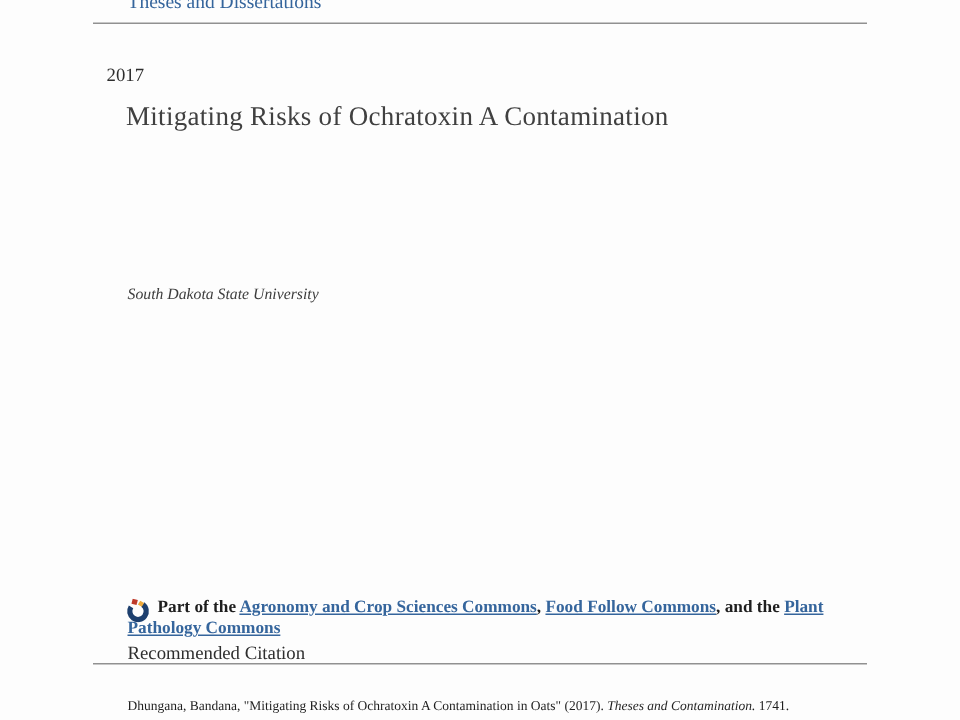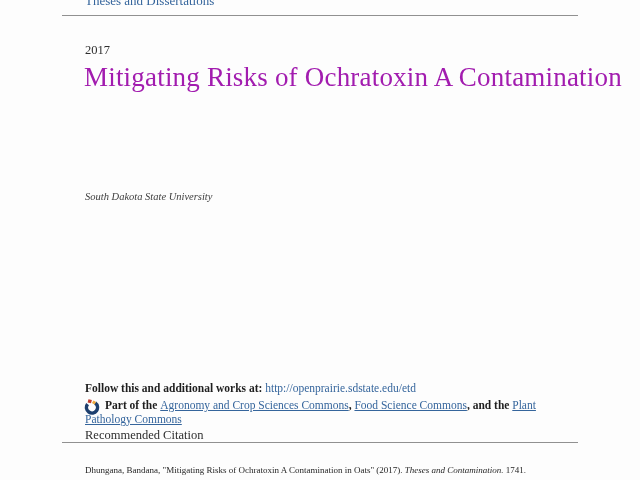--- a/index.html
+++ b/index.html
@@ -25,35 +25,35 @@
     left: 85px;
     top: -7px;
     font-size: 13px;
     line-height: 15px;
     color: #35659c;
     text-decoration: none;
     cursor: pointer;
   }
   .year {
     position: absolute;
-    left: 85px;
+    left: 71px;
     top: 43px;
     font-size: 12.5px;
     color: #2e2e2e;
   }
   .title {
     position: absolute;
     left: 84px;
     top: 64px;
     margin: 0;
     font-weight: 400;
-    font-size: 27px;
+    font-size: 18px;
     line-height: 26px;
     letter-spacing: 0.2px;
-    color: #a21caf;
+    color: #404040;
   }
   .title-line { display: block; }
   .author {
     position: absolute;
     left: 85px;
     top: 131px;
     font-size: 13px;
     color: #3d3d3d;
   }
   .affiliation {
@@ -94,21 +94,21 @@
     left: 85px;
     top: 398px;
     width: 468px;
     margin: 0;
     font-size: 11.5px;
     line-height: 14px;
     font-weight: 700;
     color: #1e1e1e;
     text-indent: 20px;
   }
-  .partof .link { font-weight: 400; margin-top: 29px; }
+  .partof .link { font-weight: 700; margin-top: 29px; }
   .rec-heading {
     position: absolute;
     left: 85px;
     top: 428px;
     font-size: 12.5px;
     color: #2e2e2e;
   }
   .citation {
     position: absolute;
     left: 85px;
@@ -131,34 +131,31 @@
 
   <div class="year">2017</div>
 
   <h1 class="title">
     <span class="title-line">Mitigating Risks of Ochratoxin A Contamination</span>
   </h1>
 
 
   <div class="affiliation">South Dakota State University</div>
 
-  <div class="follow">
-    <span>Follow this and additional works at: </span><a class="link">http://openprairie.sdstate.edu/etd</a>
-  </div>
 
   <span class="logo">
     <svg viewBox="0 0 32 32" width="16" height="16">
       <circle cx="16" cy="17" r="11" fill="none" stroke="#1d3f6e" stroke-width="7" stroke-dasharray="51 18" transform="rotate(-55 16 17)"></circle>
       <rect x="8" y="1" width="7" height="7" fill="#bf3b2b" transform="rotate(14 11.5 4.5)"></rect>
       <rect x="17" y="4" width="6" height="6" fill="#eda93c" transform="rotate(32 20 7)"></rect>
     </svg>
   </span>
 
   <p class="partof">
-    <span>Part of the </span><a class="link u">Agronomy and Crop Sciences Commons</a><span>, </span><a class="link u">Food Science Commons</a><span>, and the </span><a class="link u">Plant Pathology Commons</a>
+    <span>Part of the </span><a class="link u">Agronomy and Crop Sciences Commons</a><span>, </span><a class="link u">Food Follow Commons</a><span>, and the </span><a class="link u">Plant Pathology Commons</a>
   </p>
 
   <div class="rule rule-bottom"></div>
 
   <div class="rec-heading">Recommended Citation</div>
 
   <p class="citation">
     <span>Dhungana, Bandana, "Mitigating Risks of Ochratoxin A Contamination in Oats" (2017). </span><i>Theses and Contamination.</i><span> 1741.</span>
   </p>
 

